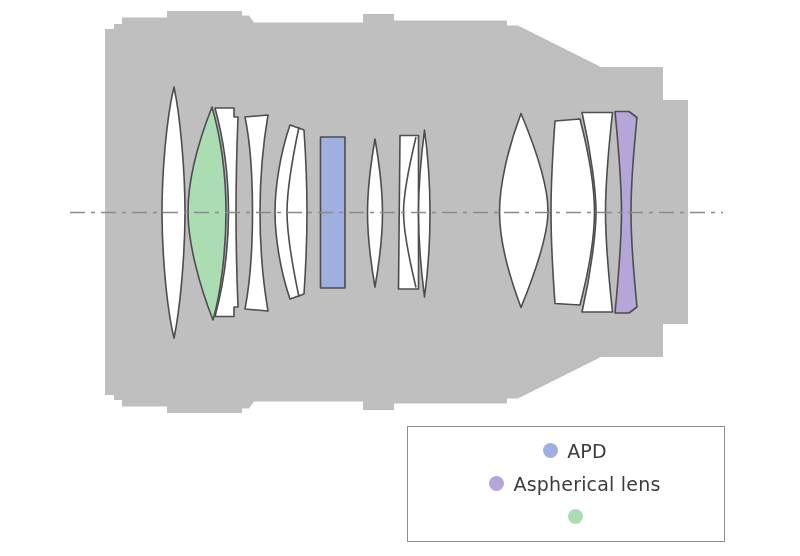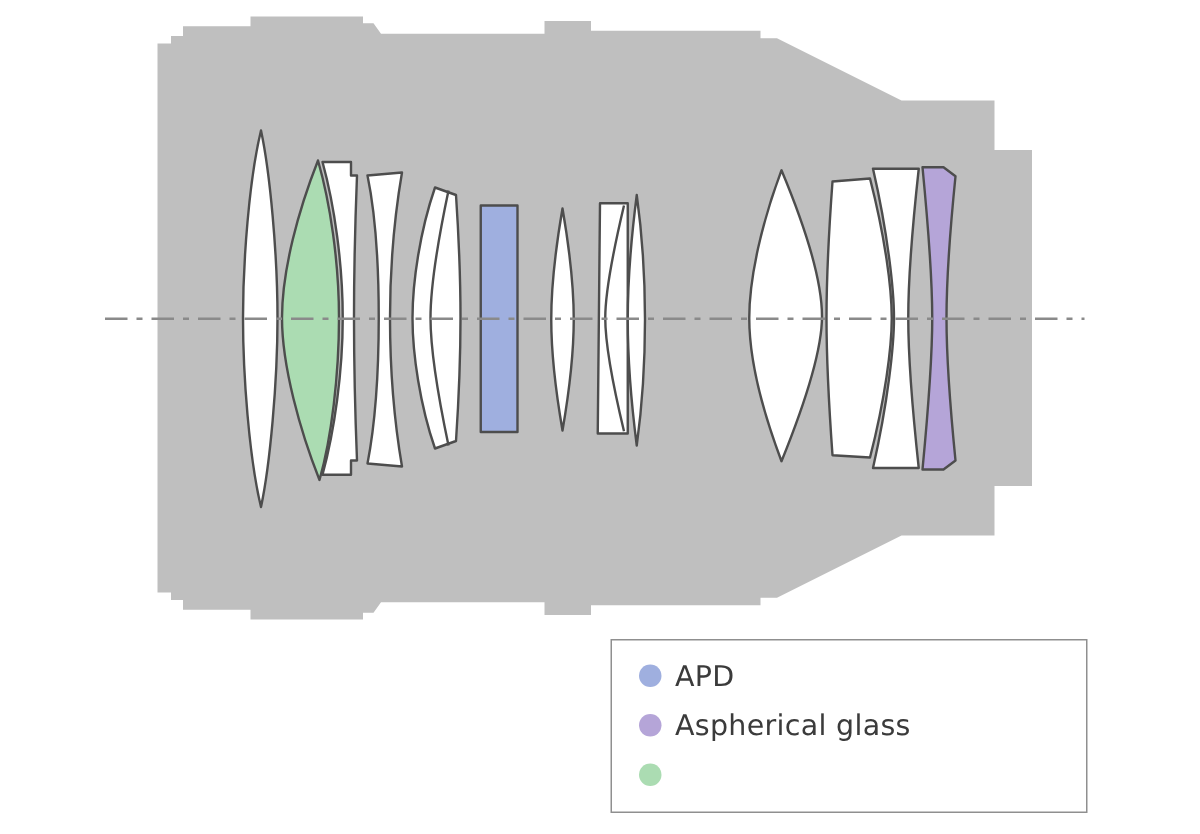--- a/index.html
+++ b/index.html
@@ -2,21 +2,21 @@
 <html><head>
 <meta charset="utf-8">
 <style>
   html,body{margin:0;padding:0;background:#ffffff;}
   .stage{position:relative;width:800px;height:556px;background:#ffffff;overflow:hidden;
          font-family:"DejaVu Sans","Liberation Sans",sans-serif;}
   .diagram-svg{position:absolute;left:0;top:0;}
   .legend{position:absolute;left:407px;top:426px;width:318px;height:116px;
           background:#ffffff;border:1.5px solid #8f8f8f;box-sizing:border-box;
           display:flex;flex-direction:column;justify-content:flex-start;
-          padding:13px 0 0 18px;gap:12px;}
+          padding:13px 0 0 18px;gap:12px;align-items:center;}
   .legend-row{display:flex;align-items:center;gap:9px;height:21px;}
   .swatch{width:15px;height:15px;border-radius:50%;flex:0 0 auto;}
   .legend-label{font-size:19px;color:#3b3b3b;letter-spacing:0.2px;white-space:nowrap;}
 </style>
 </head>
 <body>
 
 <div class="stage">
 
   <svg class="diagram-svg" width="800" height="556" viewBox="0 0 800 556">
@@ -67,20 +67,20 @@
     <path d="M70,212.5 H723" fill="none" stroke="#8a8a8a" stroke-width="1.6" stroke-dasharray="15 6 4 6"></path>
   </svg>
 
   <div class="legend">
     <div class="legend-row">
       <span class="swatch" style="background-color: rgb(159, 175, 223);"></span>
       <span class="legend-label">APD</span>
     </div>
     <div class="legend-row">
       <span class="swatch" style="background-color: rgb(181, 165, 216);"></span>
-      <span class="legend-label">Aspherical glass</span>
+      <span class="legend-label">Aspherical lens</span>
     </div>
     <div class="legend-row">
       <span class="swatch" style="background-color: rgb(171, 220, 178);"></span>
     </div>
   </div>
 
 </div>
 
 </body></html>

